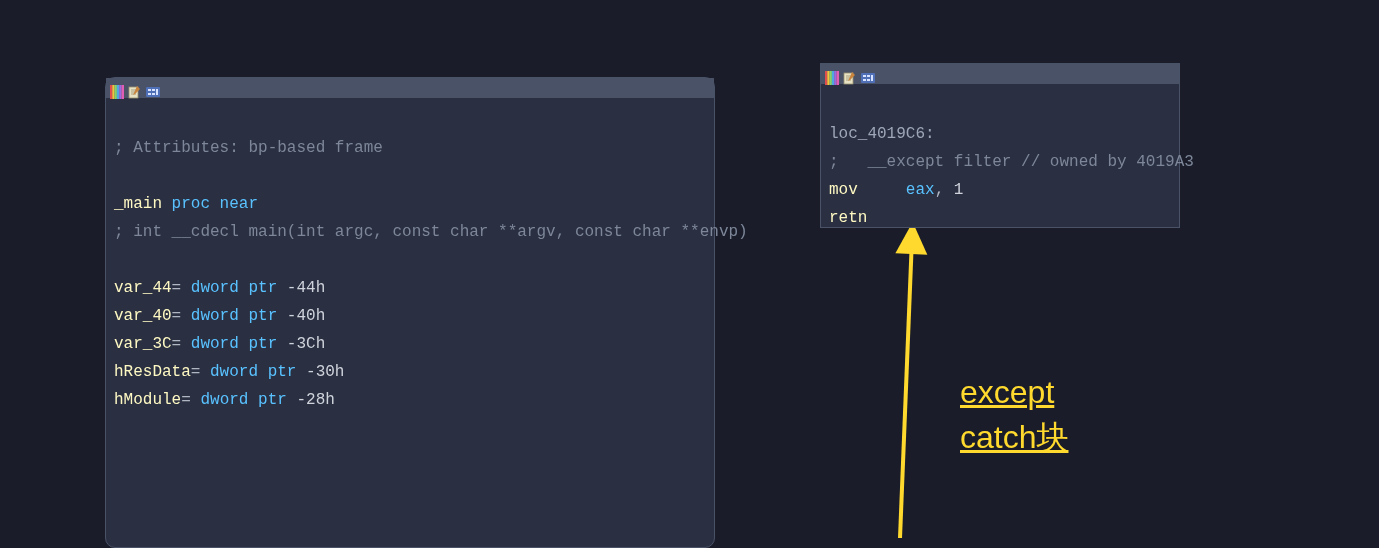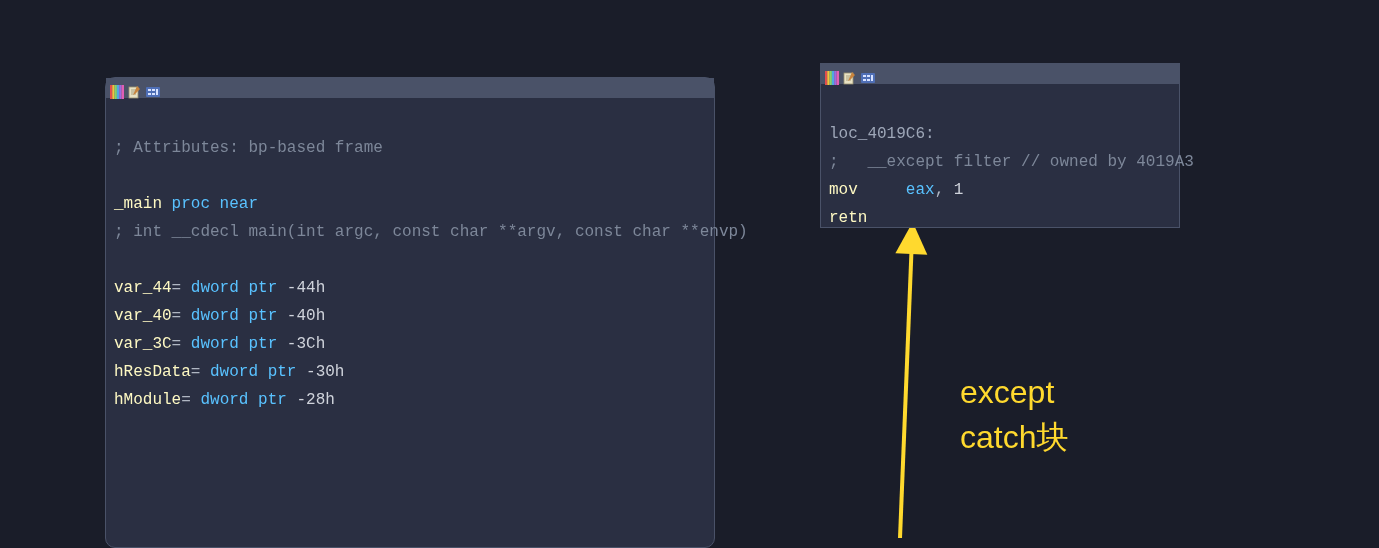--- a/index.html
+++ b/index.html
@@ -50,20 +50,21 @@
     position: absolute;
     pointer-events: none;
   }
   .anno-text {
     position: absolute;
     color: #ffd92e;
     font-family: "Segoe UI", "Arial", sans-serif;
     font-size: 32px;
     line-height: 1.4;
     font-weight: 400;
+    text-decoration: underline;
   }
 </style>
 </head>
 <body>
 
 <div class="panel" style="left:105px; top:77px; width:610px; height:471px;border-radius:10px;">
   <div class="panel-header">
     <span class="hdr-icon">
       <svg viewBox="0 0 14 14" width="14" height="14">
         <rect x="0" y="0" width="2.3" height="14" fill="#e04f4f"></rect>

